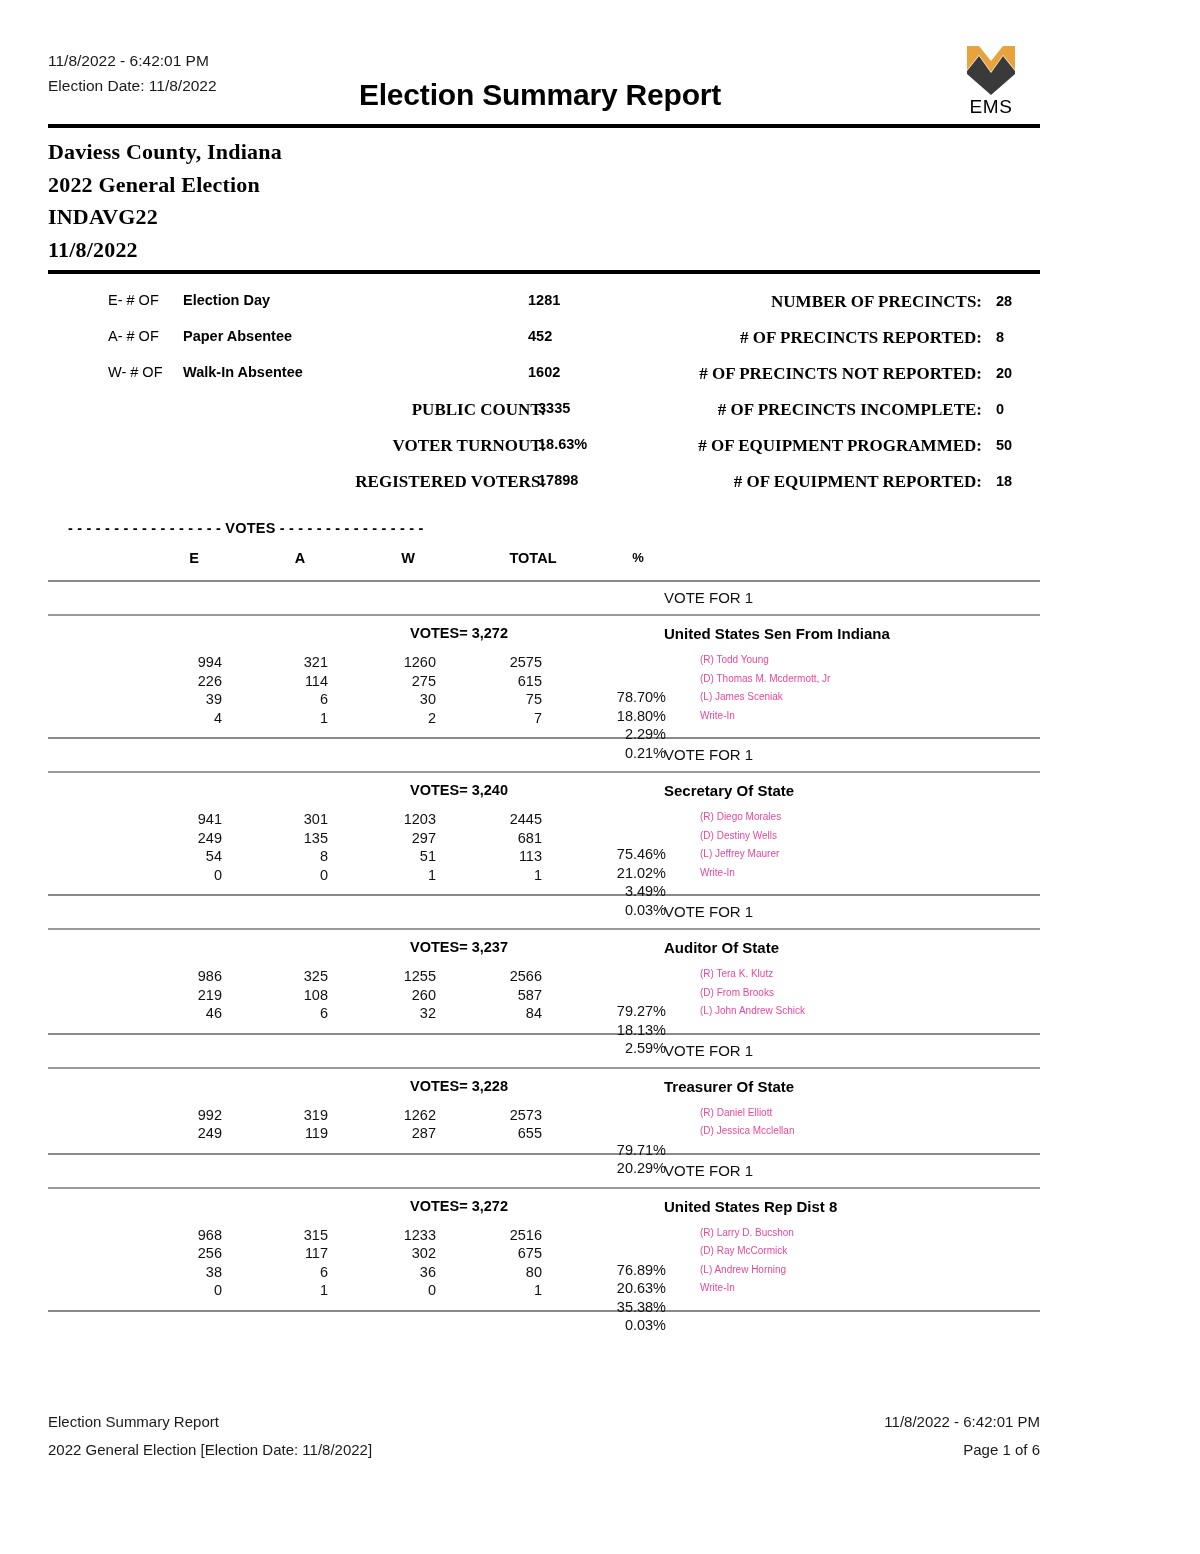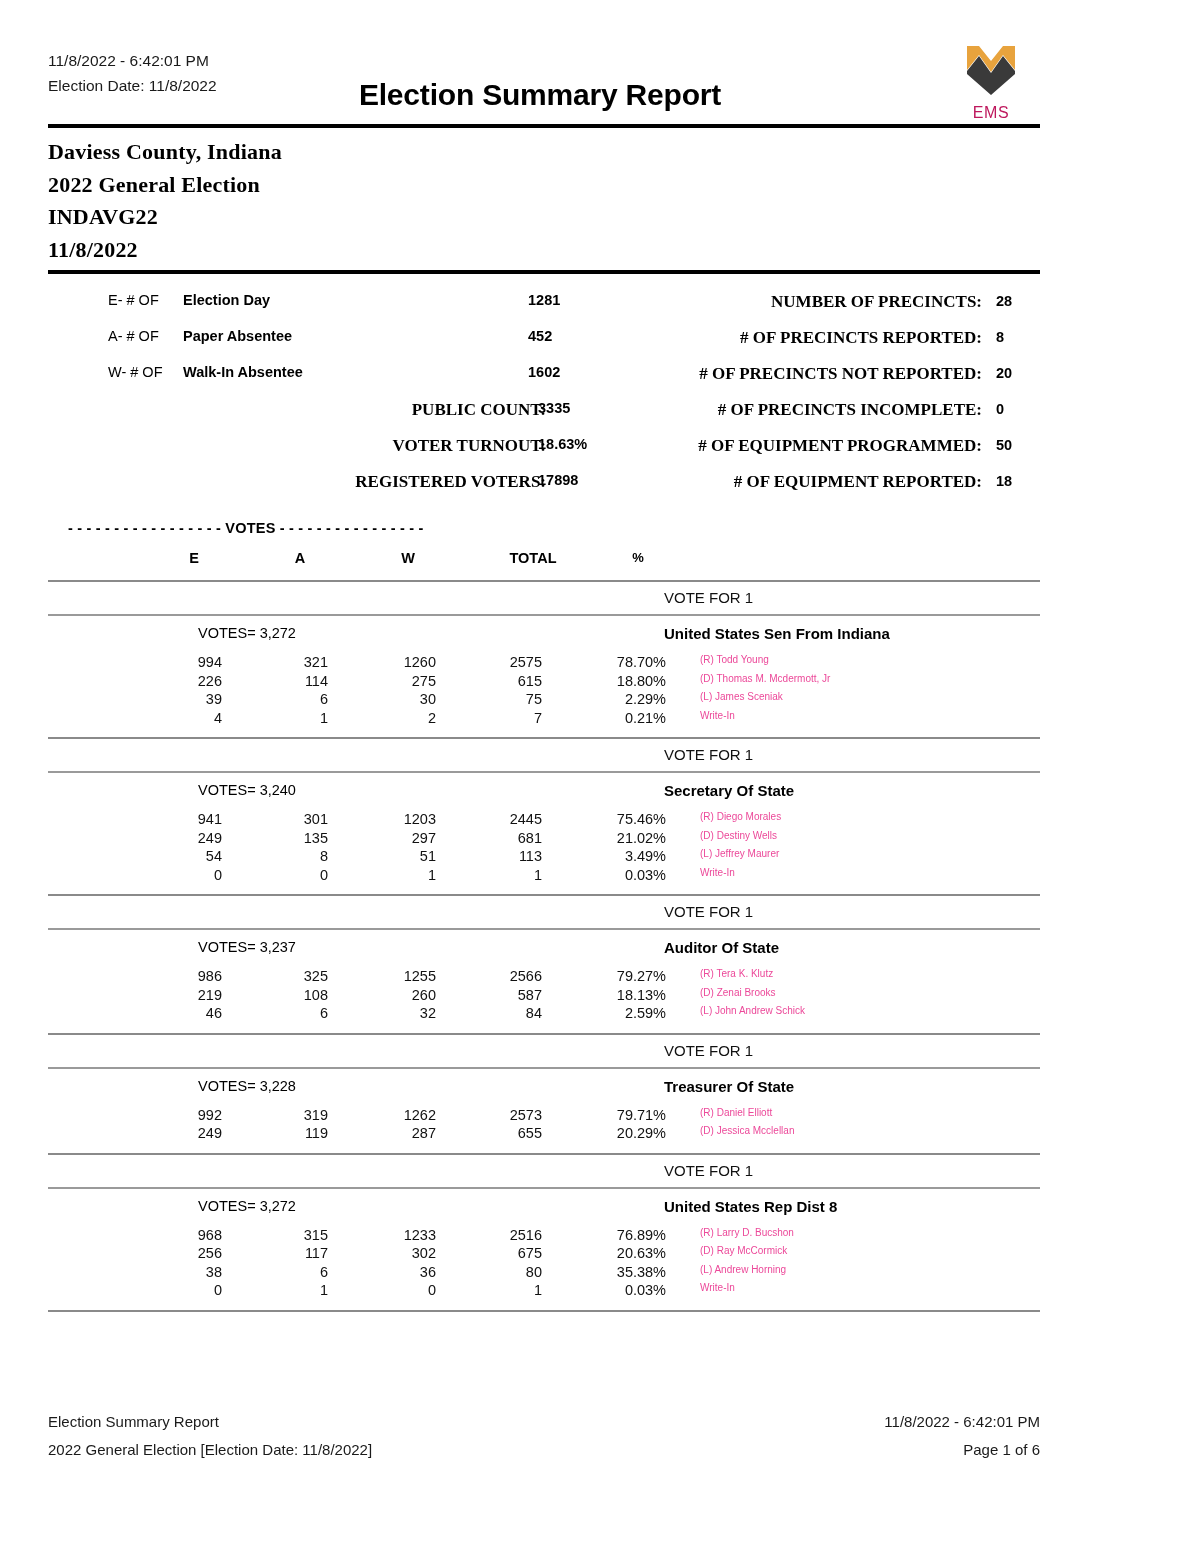--- a/index.html
+++ b/index.html
@@ -51,24 +51,24 @@
     width: 72px;
     text-align: center;
   }
   .logo-mark {
     width: 56px;
     height: 52px;
     margin: 0 auto;
     display: block;
   }
   .logo-text {
-    font-size: 16px;
+    font-size: 19px;
     letter-spacing: 0.6px;
-    margin-top: 8px;
-    color: #be185d;
+    margin-top: 0;
+    color: #000000;
   }
 
   .rule-thick {
     position: absolute;
     left: 48px;
     width: 992px;
     height: 4px;
     background: #000000;
   }
   .rule-thick.r1 { top: 124px; }
@@ -232,23 +232,23 @@
   }
   .titlerow {
     position: relative;
     height: 36px;
   }
   .titlerow .vcount {
     position: absolute;
     left: 150px;
     top: 9px;
     width: 310px;
-    text-align: left;
-    font-size: 14.5px;
-    font-weight: normal;
+    text-align: right;
+    font-size: 14.5px;
+    font-weight: bold;
     white-space: nowrap;
   }
   .titlerow .cname {
     position: absolute;
     left: 616px;
     top: 9px;
     font-size: 15px;
     font-weight: bold;
     white-space: nowrap;
   }
@@ -265,21 +265,21 @@
     position: absolute;
     top: 0;
     text-align: right;
     font-size: 14.5px;
     color: #111;
   }
   .c-e     { left: 70px;  width: 104px; }
   .c-a     { left: 176px; width: 104px; }
   .c-w     { left: 284px; width: 104px; }
   .c-total { left: 384px; width: 110px; }
-  .c-pct   { left: 500px; width: 118px; }
+  .c-pct   { left: 500px; width: 118px; margin-top: 35px; }
   .candrow span.cand {
     position: absolute;
     left: 616px;
     top: 0;
     font-size: 10px;
     color: #ec4899;
     white-space: nowrap;
     margin-left: 36px;
   }
 
@@ -516,21 +516,21 @@
             <span class="num c-total">2566</span>
             <span class="num c-pct">79.27%</span>
             <span class="cand">(R) Tera K. Klutz</span>
           </div>
           <div class="candrow">
             <span class="num c-e">219</span>
             <span class="num c-a">108</span>
             <span class="num c-w">260</span>
             <span class="num c-total">587</span>
             <span class="num c-pct">18.13%</span>
-            <span class="cand">(D) Zenai Brooks</span>
+            <span class="cand">(D) From Brooks</span>
           </div>
           <div class="candrow">
             <span class="num c-e">46</span>
             <span class="num c-a">6</span>
             <span class="num c-w">32</span>
             <span class="num c-total">84</span>
             <span class="num c-pct">2.59%</span>
             <span class="cand">(L) John Andrew Schick</span>
           </div>
         </div>

